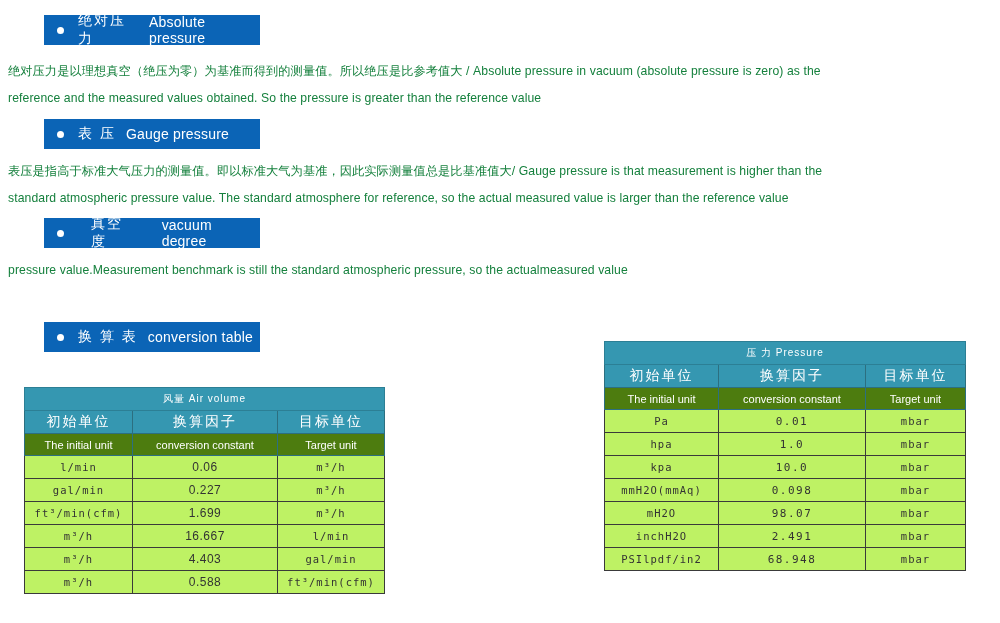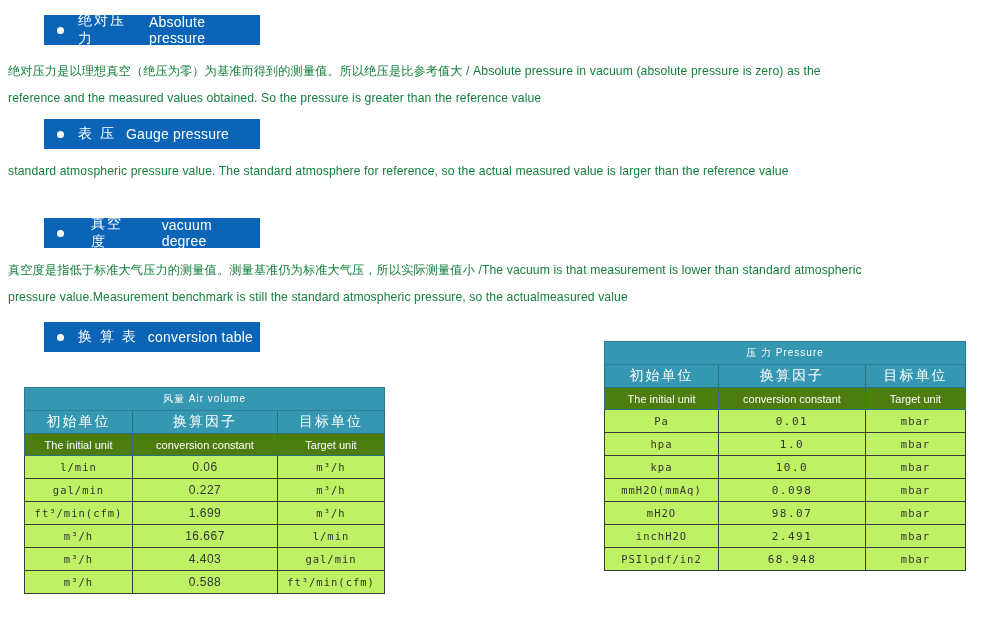--- a/index.html
+++ b/index.html
@@ -42,30 +42,30 @@
   <p>绝对压力是以理想真空（绝压为零）为基准而得到的测量值。所以绝压是比参考值大  /  Absolute pressure in vacuum (absolute pressure is zero) as the</p>
   <p>reference and the measured values obtained. So the pressure is greater than the reference value</p>
 </div>
 
 <div class="heading" style="top:119px;">
   <span class="dot"></span>
   <span class="zh">表 压</span>
   <span>Gauge pressure</span>
 </div>
 <div class="para" style="top:158px;">
+  <p>表压是指高于标准大气压力的测量值。即以标准大气为基准，因此实际测量值总是比基准值大/ Gauge pressure is that measurement is higher than the</p>
   <p>standard atmospheric pressure value. The standard atmosphere for reference, so the actual measured value is larger than the reference value</p>
 </div>
 
 <div class="heading" style="top:218px;gap:13px;">
   <span class="dot"></span>
   <span class="zh">真空度</span>
   <span>vacuum degree</span>
 </div>
 <div class="para" style="top:257px;">
-  <p>真空度是指低于标准大气压力的测量值。测量基准仍为标准大气压，所以实际测量值小  /The vacuum is that measurement is lower than standard atmospheric</p>
   <p> pressure value.Measurement benchmark is still the standard atmospheric pressure, so the actualmeasured value</p>
 </div>
 
 <div class="heading" style="top:322px;text-align:right;">
   <span class="dot"></span>
   <span class="zh">换 算 表</span>
   <span>conversion table</span>
 </div>
 
 <table class="conv" id="air-table" style="left:24px; top:387px; width:360px;">

